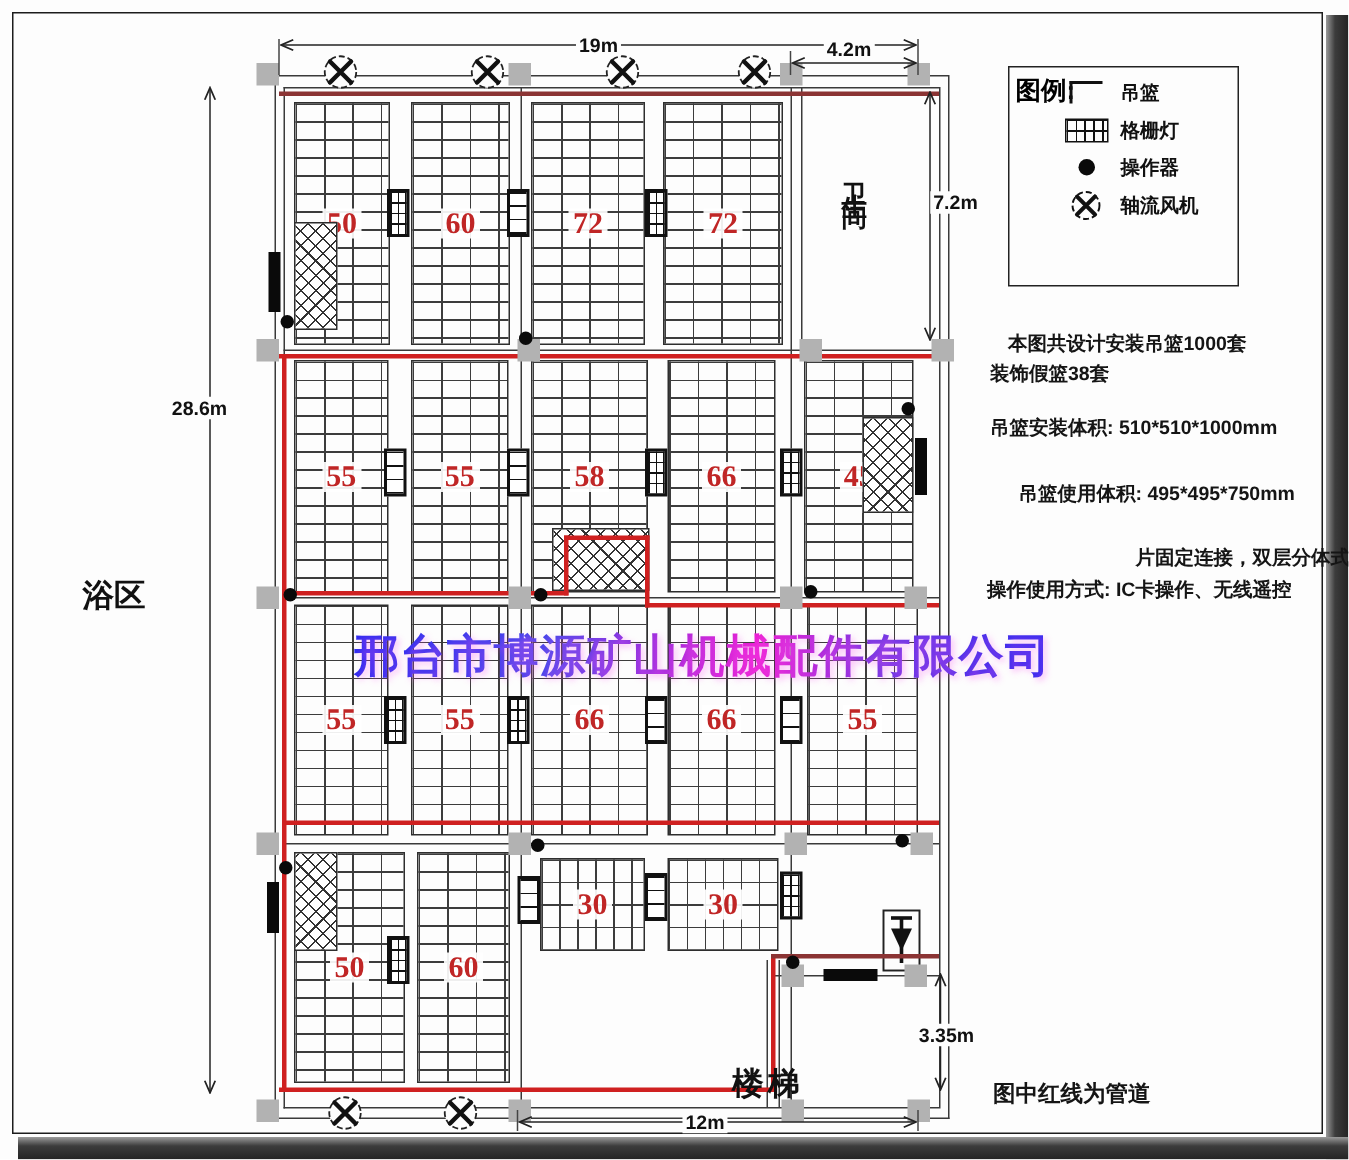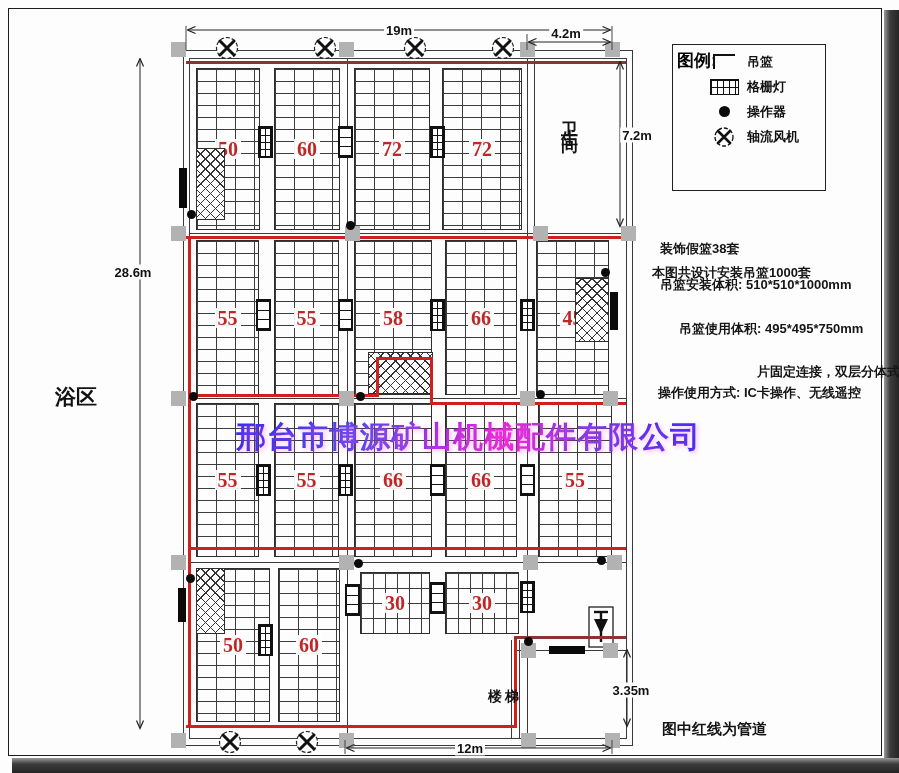--- a/index.html
+++ b/index.html
@@ -91,31 +91,31 @@
           <svg width="22" height="22" viewBox="0 0 22 22">
             <circle cx="11" cy="11" r="9" fill="none" stroke="#111" stroke-width="1.3" stroke-dasharray="4 2"></circle>
             <path d="M5,5 L17,17 M17,5 L5,17" stroke="#111" stroke-width="2.6" stroke-linecap="round"></path>
           </svg>
         </span>
         <span class="leg-txt">轴流风机</span>
       </div>
     </div>
   </div>
 
-  <div class="note" style="left:652px;top:220px;margin-top:44px;">本图共设计安装吊篮1000套</div>
+  <div class="note" style="left:672px;top:220px;">本图共设计安装吊篮1000套</div>
   <div class="note" style="left:660px;top:240px;">装饰假篮38套</div>
   <div class="note" style="left:660px;top:276px;">吊篮安装体积: 510*510*1000mm</div>
   <div class="note" style="left:660px;top:320px;margin-left:19px;">吊篮使用体积: 495*495*750mm</div>
   <div class="note" style="left:757px;top:363px;">片固定连接，双层分体式</div>
   <div class="note" style="left:658px;top:384px;">操作使用方式: IC卡操作、无线遥控</div>
   <div class="note" style="left:645px;top:720px;font-size:15px;padding-left:17px;">图中红线为管道</div>
 
   <div class="roomlabel" style="left:558px;top:108px;font-size:17px;writing-mode:vertical-rl;letter-spacing:7px;">卫生间</div>
   <div class="roomlabel" style="left:55px;top:383px;font-size:21px;">浴区</div>
-  <div class="roomlabel" style="left:488px;top:688px;font-size:14px;letter-spacing:3px;">楼梯</div>
+  <div class="roomlabel" style="left:488px;top:708px;font-size:21px;letter-spacing:3px;">楼梯</div>
 
   <svg width="899" height="773" style="position:absolute;left:0;top:0;z-index:40;pointer-events:none;">
     <defs>
       <marker id="ar" viewBox="0 0 10 10" refX="8.5" refY="5" markerWidth="10" markerHeight="10" orient="auto-start-reverse">
         <path d="M1,1.5 L9,5 L1,8.5" fill="none" stroke="#222" stroke-width="1.2"></path>
       </marker>
     </defs>
     <line x1="188" y1="30" x2="610" y2="30" stroke="#222" stroke-width="1" marker-start="url(#ar)" marker-end="url(#ar)"></line>
     <line x1="529" y1="42" x2="610" y2="42" stroke="#222" stroke-width="1" marker-start="url(#ar)" marker-end="url(#ar)"></line>
     <line x1="620" y1="62" x2="620" y2="226" stroke="#222" stroke-width="1" marker-start="url(#ar)" marker-end="url(#ar)"></line>

